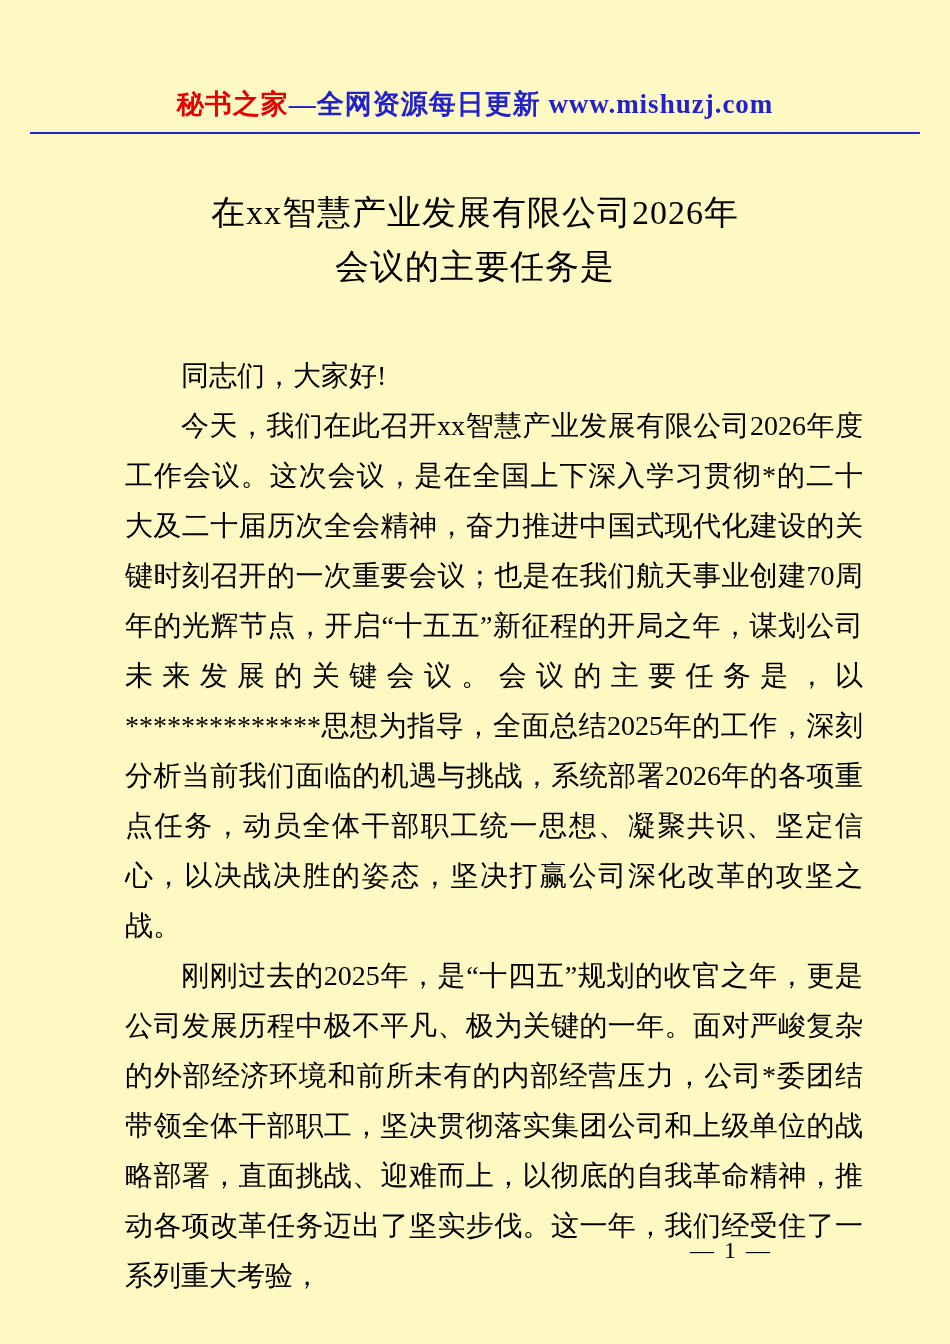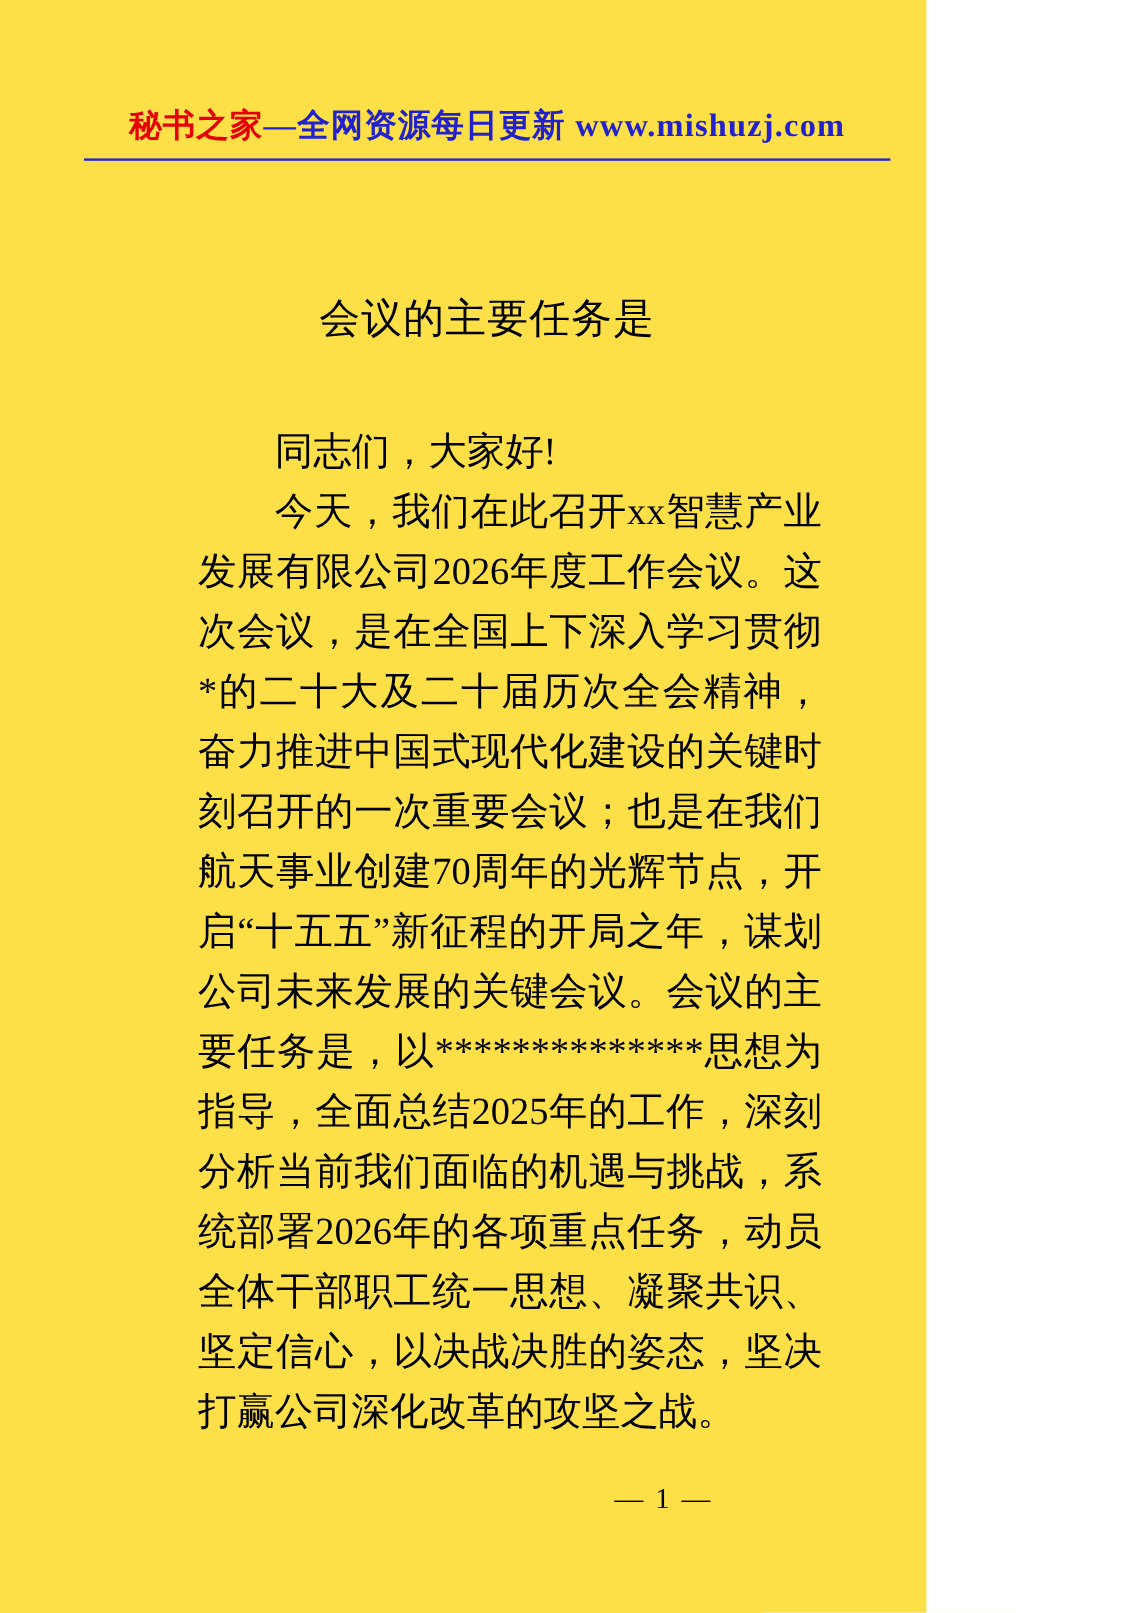--- a/index.html
+++ b/index.html
@@ -2,28 +2,27 @@
 <html><head>
 <meta charset="utf-8">
 <style>
   html, body {
     margin: 0;
     padding: 0;
     background: #ffffff;
   }
   .page {
     position: relative;
-    width: 772px;
+    width: 950px;
     height: 1344px;
-    background: #fde047;
+    background: #fef9c3;
     font-family: "Liberation Serif", "DejaVu Serif", serif;
     color: #000000;
     overflow: hidden;
     box-sizing: border-box;
-    padding-left: 40px;
   }
   .doc-header {
     padding-top: 86px;
     text-align: center;
     font-size: 27px;
     font-weight: bold;
     letter-spacing: 1px;
     white-space: nowrap;
   }
   .site-name {
@@ -46,21 +45,21 @@
   .doc-title {
     margin: 52px 0 0 0;
     text-align: center;
     font-size: 34px;
     font-weight: normal;
     line-height: 1.6;
     letter-spacing: 1px;
   }
   .doc-body {
     margin: 56px 87px 0 125px;
-    font-size: 32px;
+    font-size: 28px;
     line-height: 50px;
     text-align: justify;
   }
   .para {
     margin: 0;
     text-indent: 2em;
   }
   .page-footer {
     position: absolute;
     right: 178px;
@@ -75,26 +74,27 @@
 
 <div class="page">
 
   <header class="doc-header">
     <span class="site-name">秘书之家</span><span class="site-tagline">—全网资源每日更新 </span><a class="site-url">www.mishuzj.com</a>
   </header>
 
   <hr class="header-rule">
 
   <h1 class="doc-title">
-    <br>
+    <span>在xx智慧产业发展有限公司2026年</span><br>
     <span>会议的主要任务是</span>
   </h1>
 
   <main class="doc-body">
     <p class="para">同志们，大家好!</p>
     <p class="para">今天，我们在此召开xx智慧产业发展有限公司2026年度工作会议。这次会议，是在全国上下深入学习贯彻*的二十大及二十届历次全会精神，奋力推进中国式现代化建设的关键时刻召开的一次重要会议；也是在我们航天事业创建70周年的光辉节点，开启“十五五”新征程的开局之年，谋划公司未来发展的关键会议。会议的主要任务是，以**************思想为指导，全面总结2025年的工作，深刻分析当前我们面临的机遇与挑战，系统部署2026年的各项重点任务，动员全体干部职工统一思想、凝聚共识、坚定信心，以决战决胜的姿态，坚决打赢公司深化改革的攻坚之战。</p>
+    <p class="para">刚刚过去的2025年，是“十四五”规划的收官之年，更是公司发展历程中极不平凡、极为关键的一年。面对严峻复杂的外部经济环境和前所未有的内部经营压力，公司*委团结带领全体干部职工，坚决贯彻落实集团公司和上级单位的战略部署，直面挑战、迎难而上，以彻底的自我革命精神，推动各项改革任务迈出了坚实步伐。这一年，我们经受住了一系列重大考验，</p>
   </main>
 
   <footer class="page-footer">
     <span>— 1 —</span>
   </footer>
 
 </div>
 
 </body></html>

